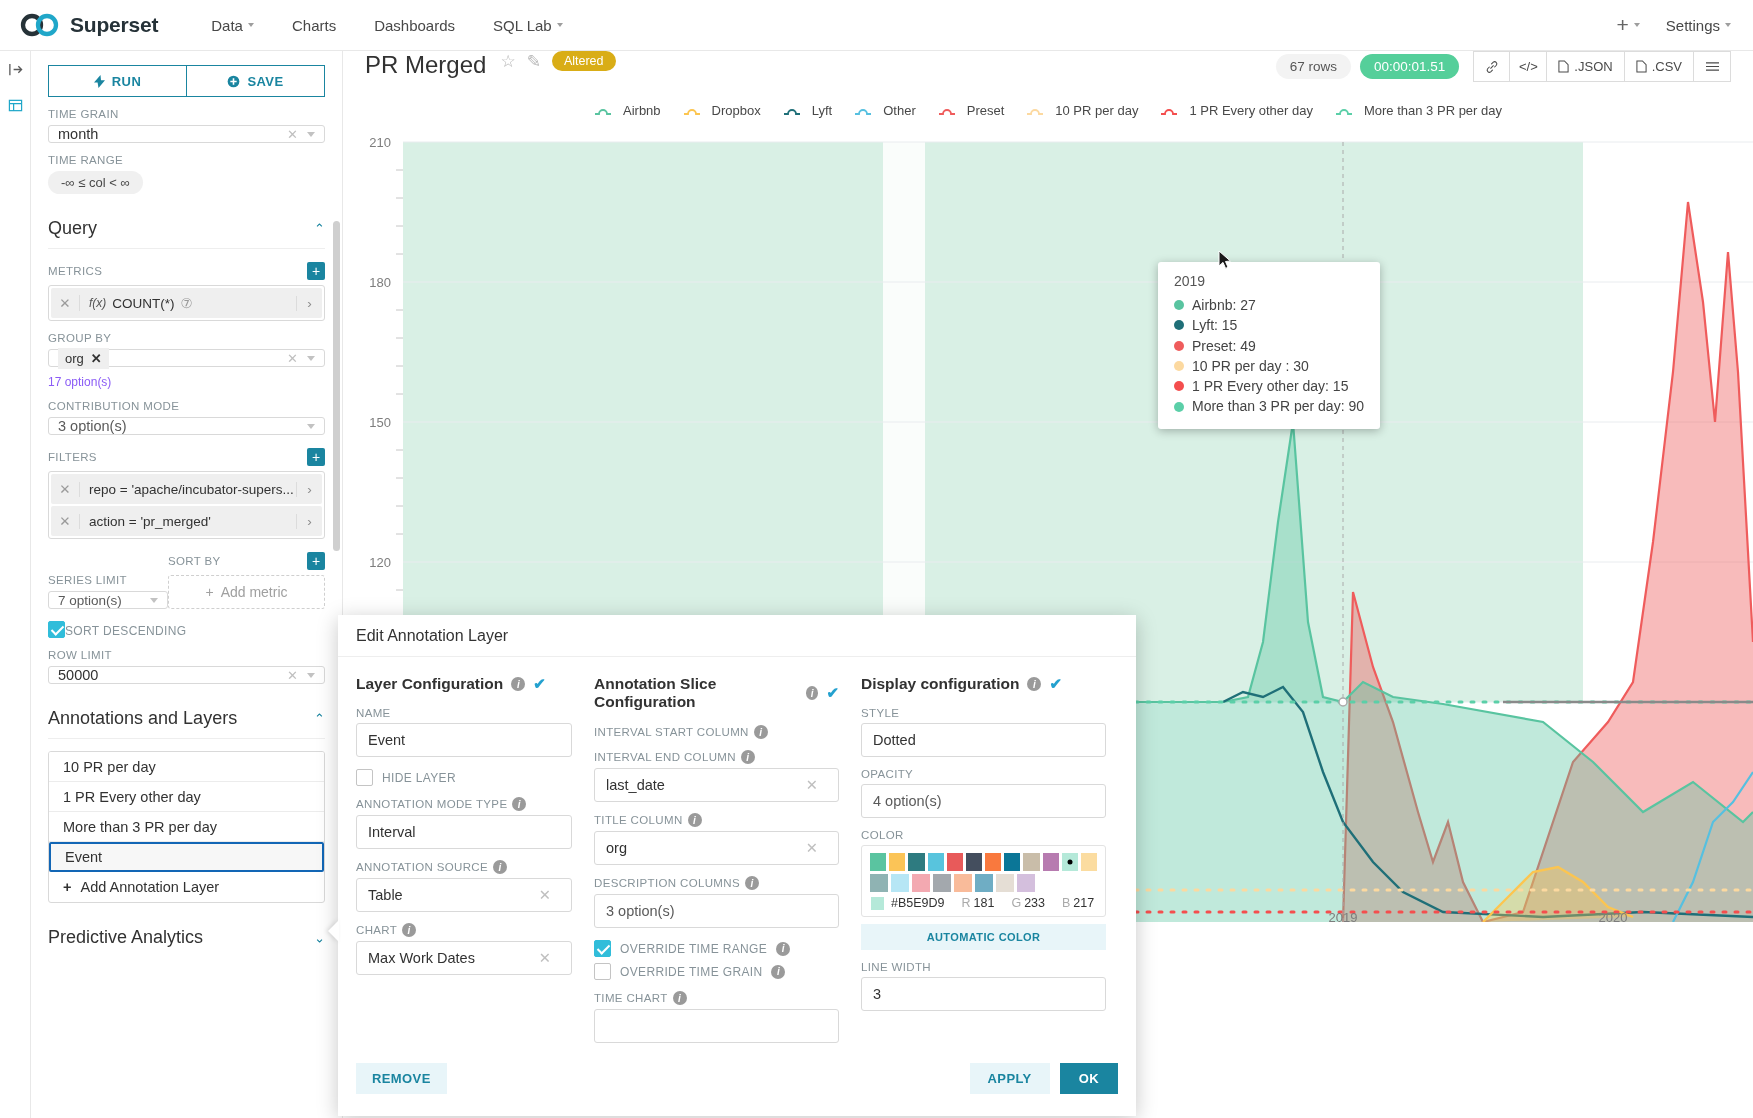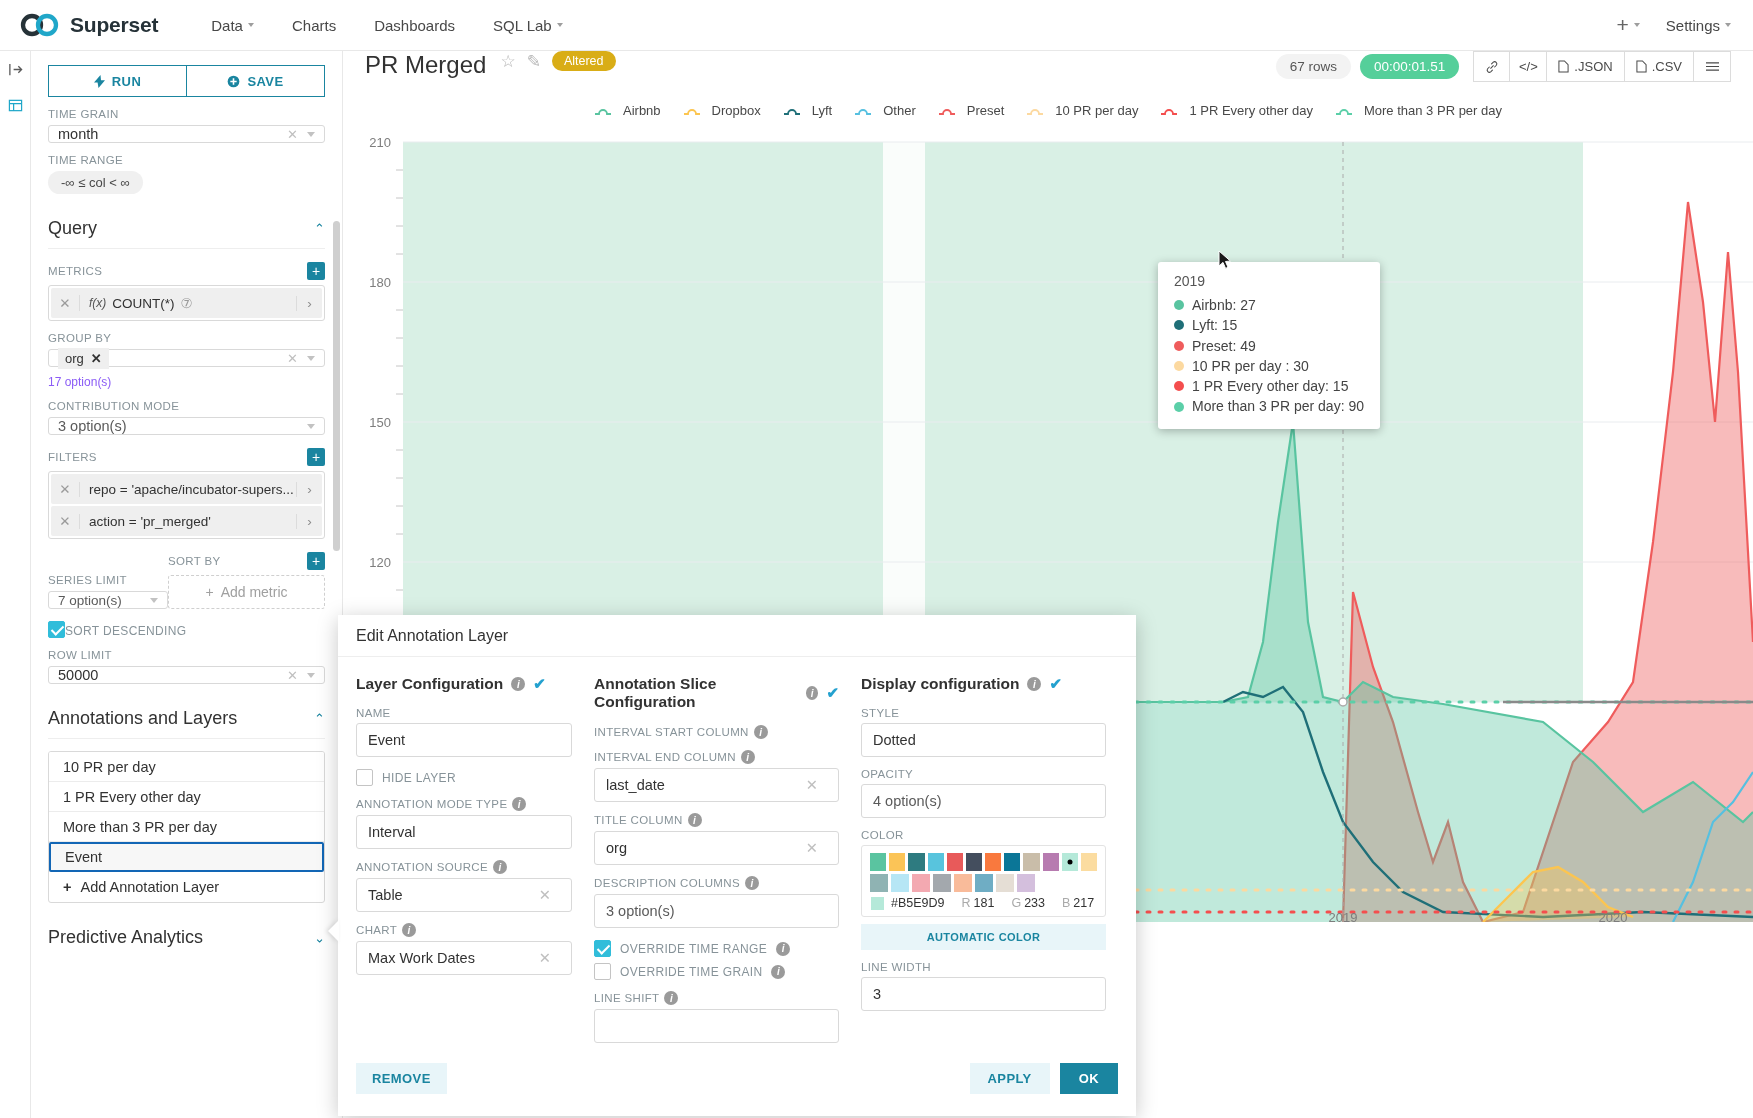--- a/index.html
+++ b/index.html
@@ -640,21 +640,21 @@
         <span class="chklabel">OVERRIDE TIME RANGE</span>
         <span class="info">i</span>
       </div>
       <div class="mchk" style="margin-top:4px">
         <span class="cbox"></span>
         <span class="chklabel">OVERRIDE TIME GRAIN</span>
         <span class="info">i</span>
       </div>
 
       <div class="mlbl">
-        <span>LINE SHIFT</span>
+        <span>TIME CHART</span>
         <span class="info">i</span>
       </div>
       <div class="minput">
         <span class="mv"></span>
       </div>
     </div>
 
     <div class="mcol c3">
       <div class="mtitle">
         <span>Display configuration</span>

